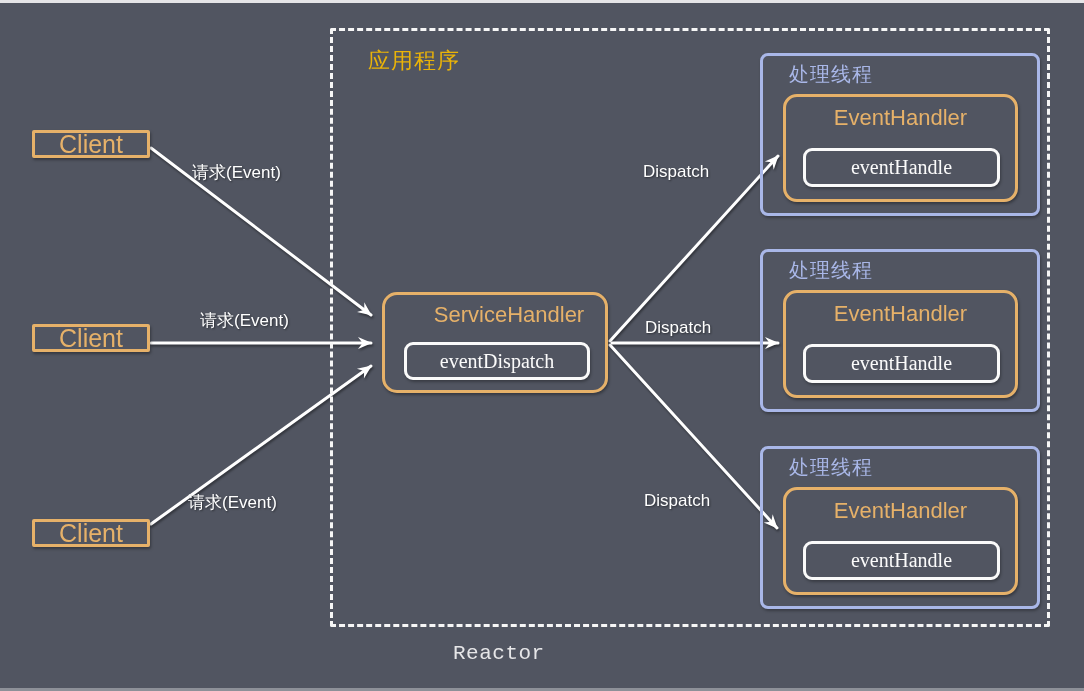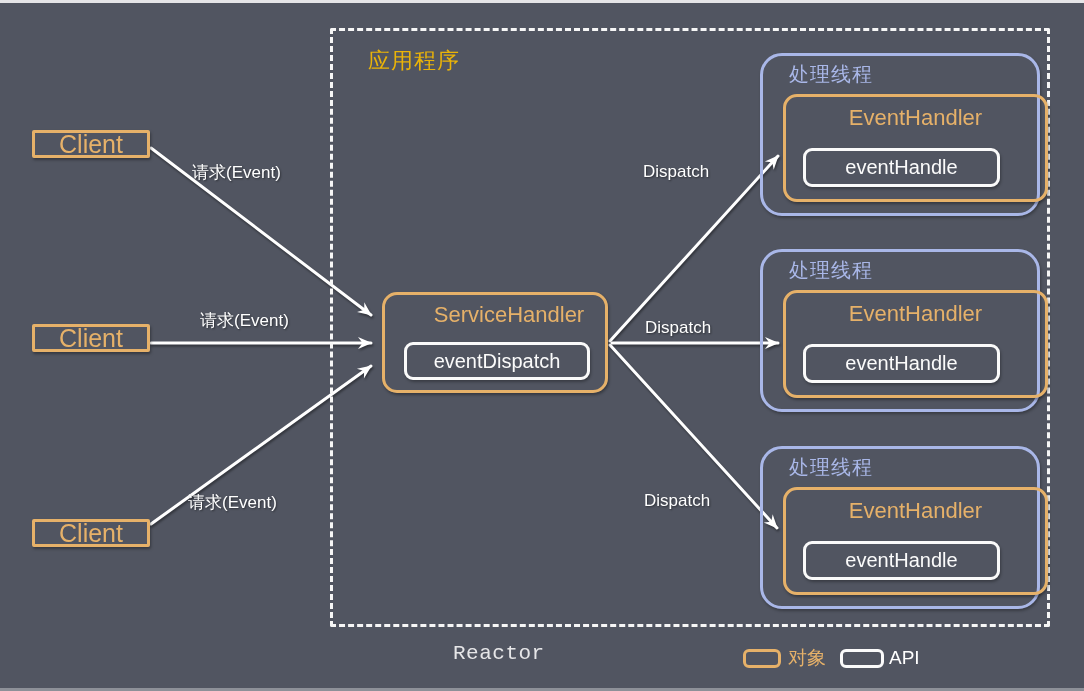--- a/index.html
+++ b/index.html
@@ -20,21 +20,21 @@
     position:absolute;left:368px;top:46px;font-size:22px;color:#eab308;letter-spacing:1px;
   }
   .reactor-label{
     position:absolute;left:453px;top:642px;font-size:21px;color:#e6e6e8;letter-spacing:.5px;font-family:Liberation Mono, monospace;
   }
 
   
   .obj-border{border:3px solid var(--object-border,#e6b169);box-sizing:border-box;
     box-shadow:1px 2px 3px rgba(0,0,0,.35);}
   .api-border{border:3px solid var(--api-border,#fafafa);box-sizing:border-box;
-    box-shadow:1px 2px 3px rgba(0,0,0,.3);}
+    box-shadow:1px 2px 3px rgba(0,0,0,.3);font-family:Liberation Serif, serif;}
 
   .client{
     position:absolute;left:32px;width:118px;height:28px;border-radius:2px;
     display:flex;align-items:center;justify-content:center;
     color:var(--object-border,#e6b169);font-size:25px;
   }
   .client.c1{top:130px;} .client.c2{top:324px;} .client.c3{top:519px;}
 
   .service-handler{
     position:absolute;left:382px;top:292px;width:226px;height:101px;border-radius:15px;
@@ -42,31 +42,31 @@
   .service-handler .title{
     text-align:center;margin-top:7px;font-size:22px;color:var(--object-border,#e6b169);padding-left:28px;
   }
   .service-handler .api{
     position:absolute;left:19px;top:47px;width:186px;height:38px;border-radius:9px;
     display:flex;align-items:center;justify-content:center;
     color:#fbfbfb;font-size:20px;
   }
 
   .thread-box{
-    position:absolute;left:760px;width:280px;height:163px;border-radius:22px;
+    position:absolute;left:760px;width:280px;height:163px;border-radius:8px;
     border:3px solid var(--thread-border,#a9b7e8);box-sizing:border-box;
     box-shadow:1px 2px 3px rgba(0,0,0,.3);
   }
   .thread-box.t1{top:53px;} .thread-box.t2{top:249px;} .thread-box.t3{top:446px;}
   .thread-title{
     position:absolute;left:26px;top:5px;font-size:20px;color:var(--thread-border,#a9b7e8);
     letter-spacing:1px;
   }
   .event-handler{
-    position:absolute;left:20px;top:38px;width:265px;height:108px;border-radius:14px;
+    position:absolute;left:20px;top:38px;width:235px;height:108px;border-radius:14px;
   }
   .event-handler .title{
     text-align:center;margin-top:8px;font-size:22px;color:var(--object-border,#e6b169);
   }
   .event-handler .api{
     position:absolute;left:17px;top:51px;width:197px;height:39px;border-radius:9px;
     display:flex;align-items:center;justify-content:center;color:#fbfbfb;font-size:20px;
   }
 
   
@@ -147,20 +147,14 @@
   </div>
 
   <div class="thread-box t3">
     <div class="thread-title">处理线程</div>
     <div class="event-handler obj-border">
       <div class="title">EventHandler</div>
       <div class="api api-border">eventHandle</div>
     </div>
   </div>
 
-  <div class="legend">
-    <div class="swatch obj-border"></div>
-    <div class="txt-obj">对象</div>
-    <div class="swatch api-border"></div>
-    <div class="txt-api">API</div>
-  </div>
 
 </div>
 
 </body></html>

